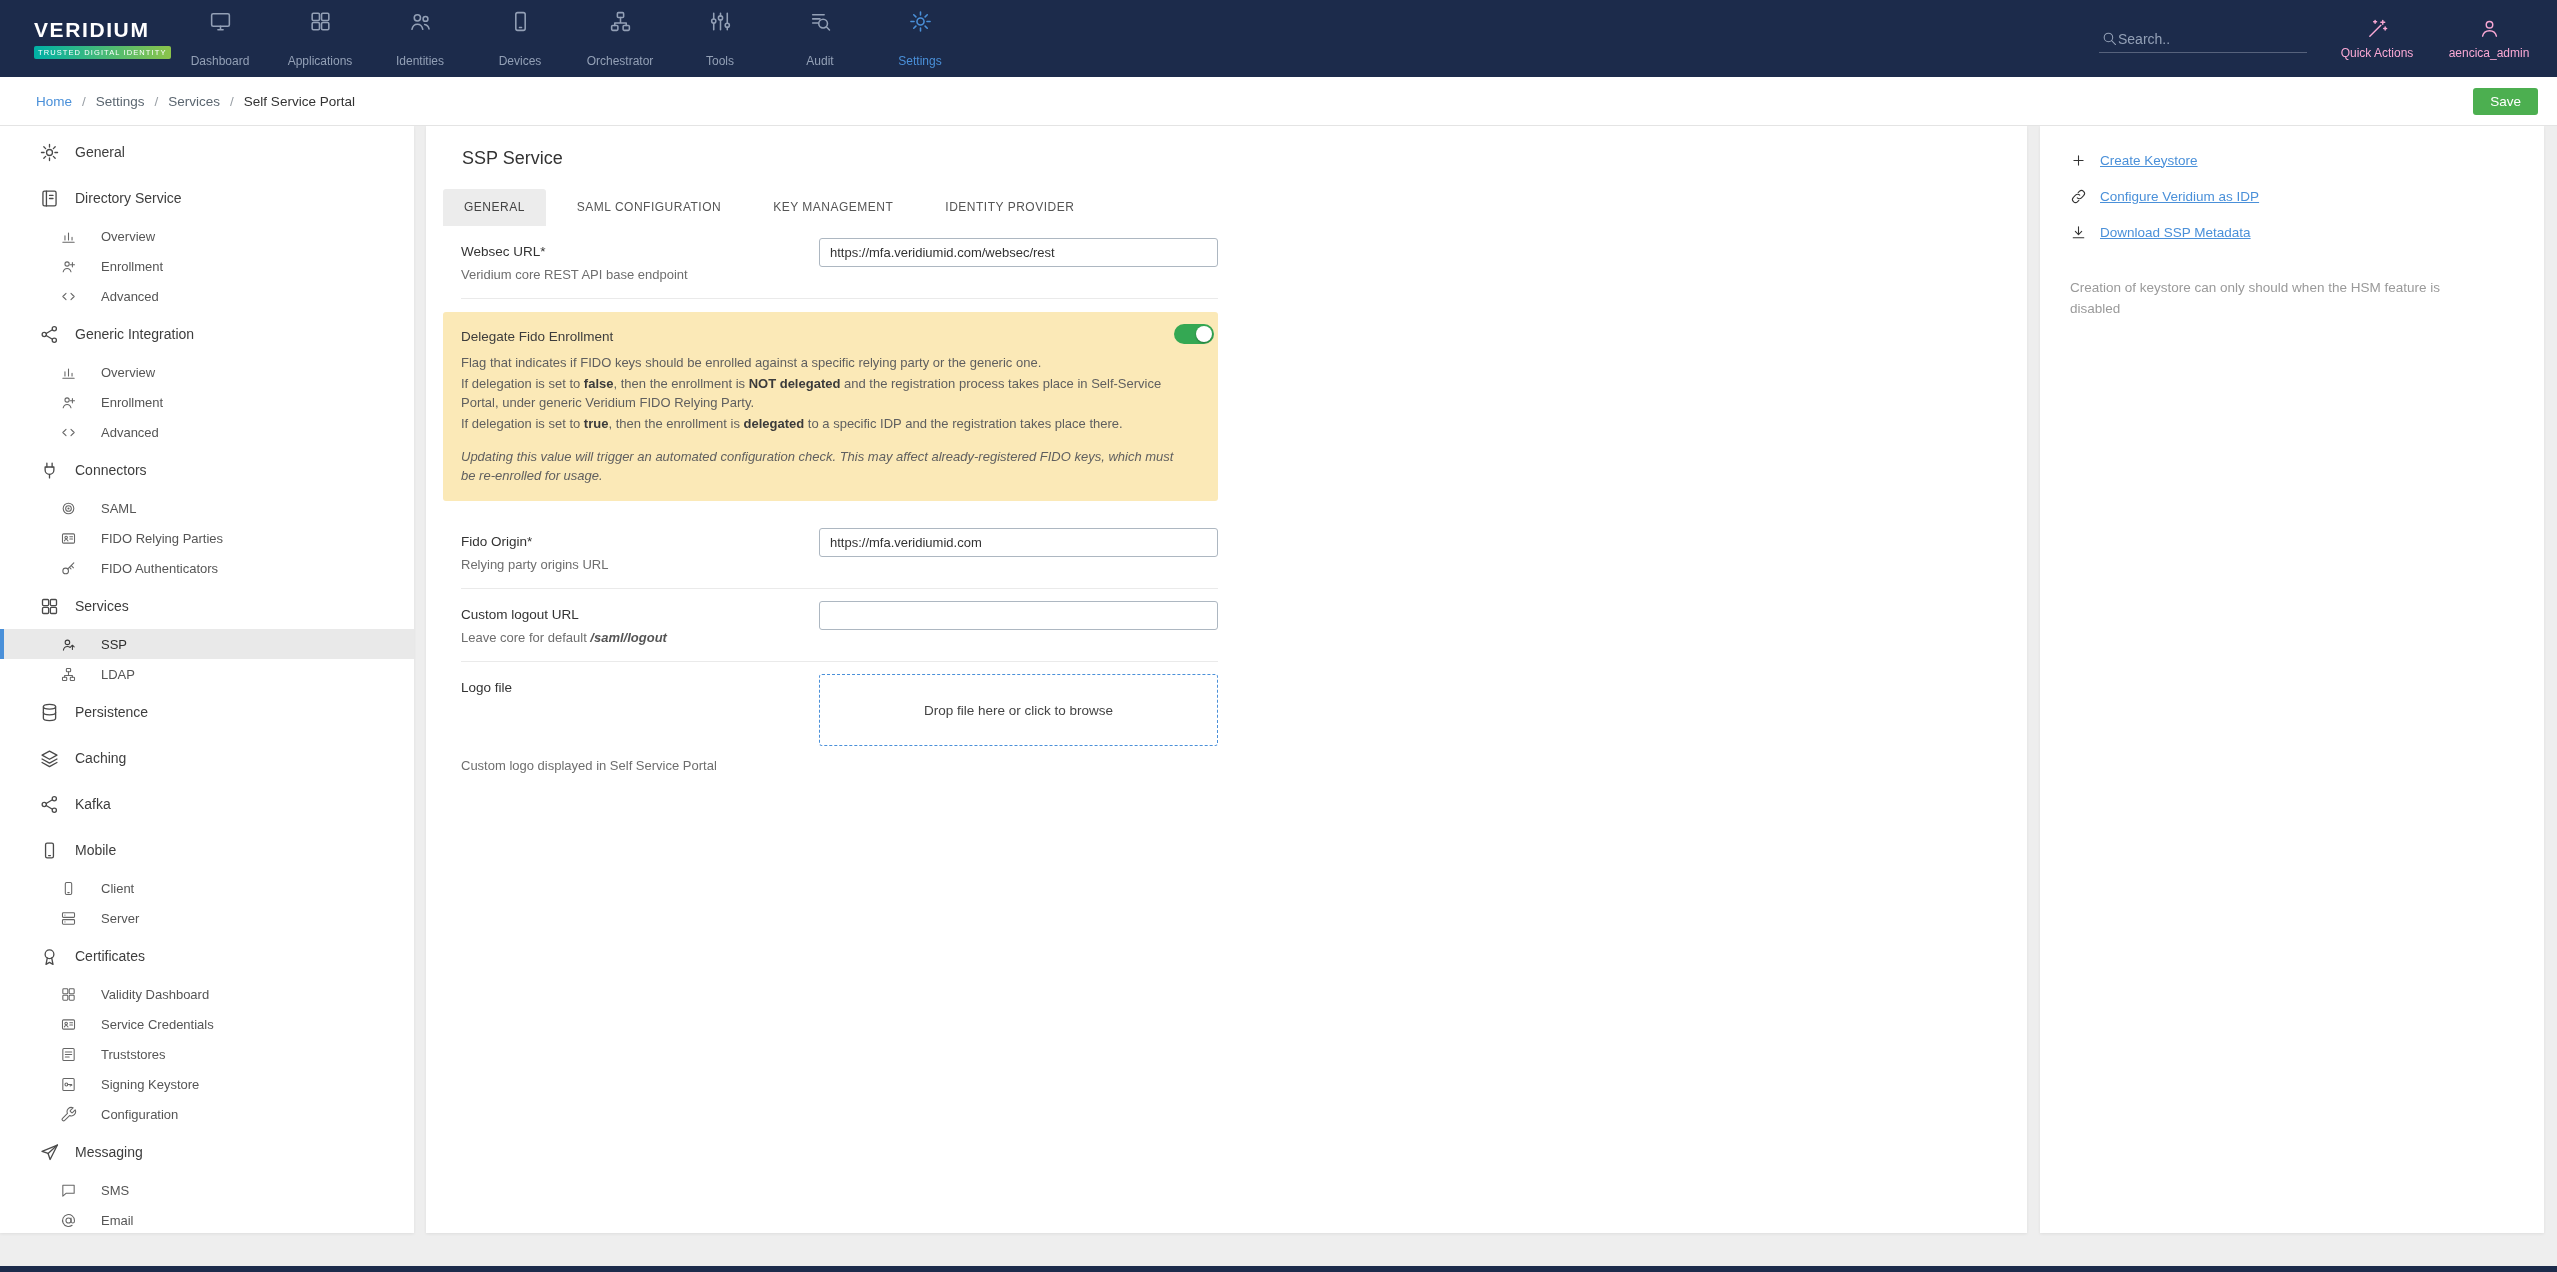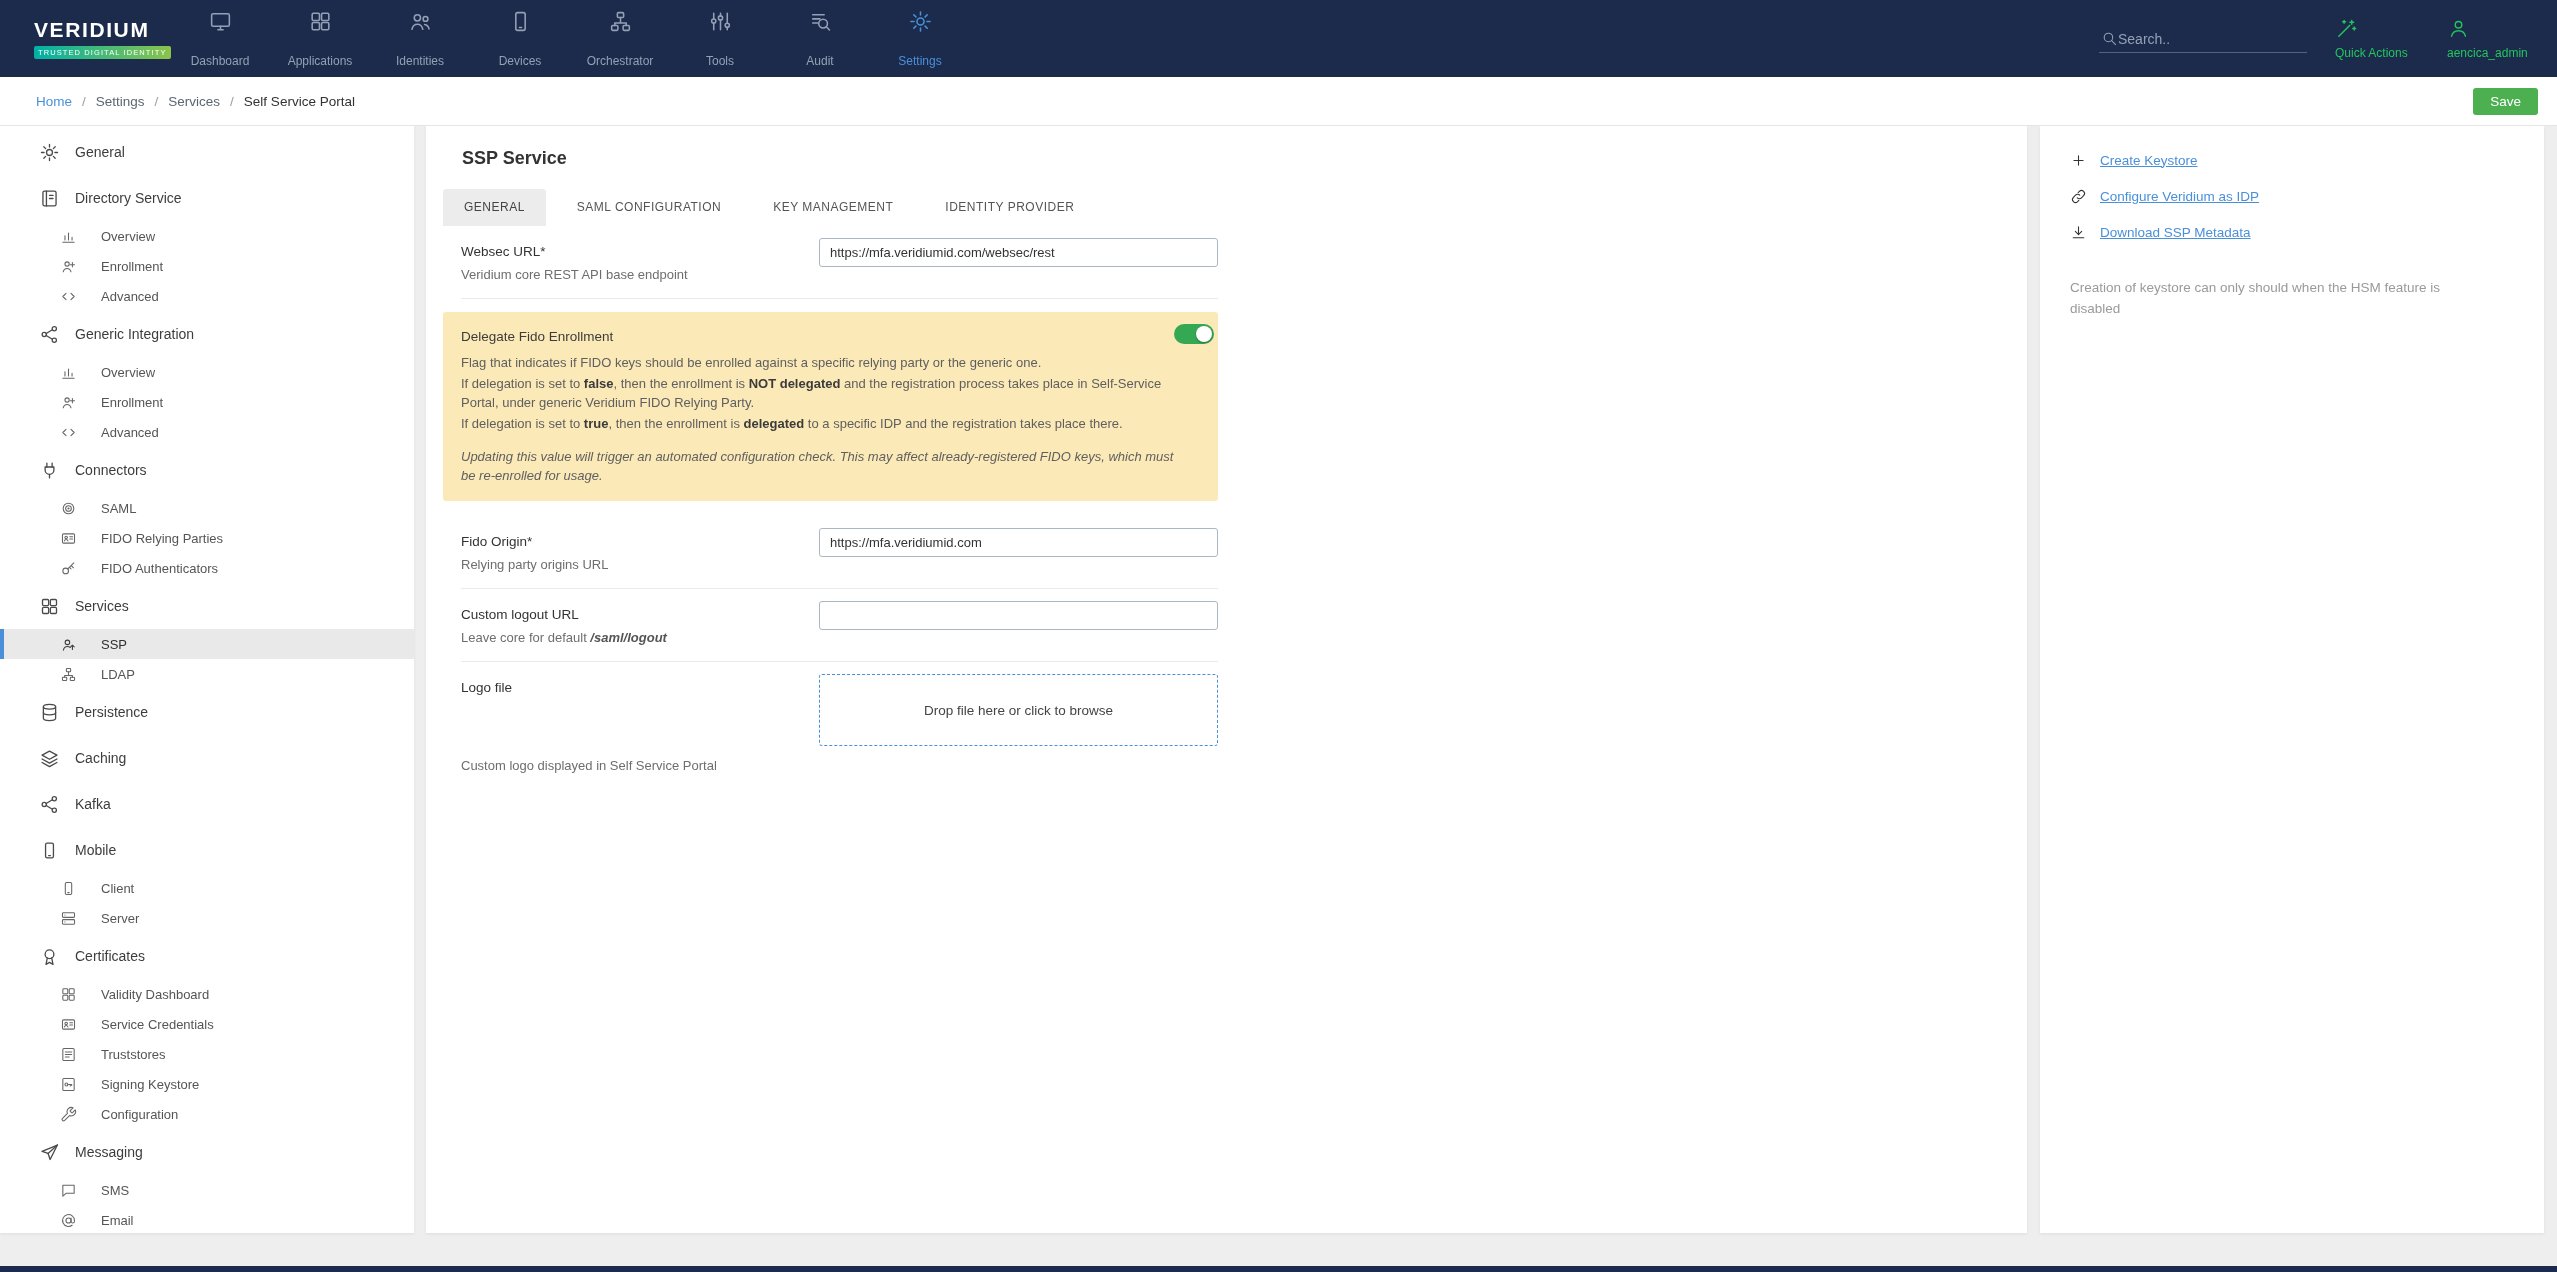--- a/index.html
+++ b/index.html
@@ -14,21 +14,21 @@
   .logo-tag{display:inline-block;margin-top:2px;padding:2px 4px;font-size:7.5px;letter-spacing:1.1px;color:#fff;background:linear-gradient(90deg,#00b0a6,#8bc34a);border-radius:2px;white-space:nowrap}
   .nav-item{width:100px;height:77px;display:flex;flex-direction:column;align-items:center;justify-content:center;gap:20px;color:#93a0b6;cursor:pointer}
   .nav-item svg.ic{width:25px;height:25px}
   .nav-item .nav-label{font-size:12px}
   .nav-item.active{color:#4a90d9}
   .topnav-right{margin-left:auto;display:flex;align-items:center;gap:28px;padding-right:26px}
   .searchbox{display:flex;align-items:flex-end;border-bottom:1px solid #56627c;width:208px;padding:5px 2px;color:#93a0b6}
   .searchbox svg.ic{width:17px;height:17px}
   .searchbox input{background:transparent;border:0;outline:0;color:#d6dbe4;font-size:14px;width:100%;font-family:inherit}
   .searchbox input::placeholder{color:#93a0b6}
-  .mini-item{width:84px;display:flex;flex-direction:column;gap:6px;color:#22c55e;cursor:pointer}
+  .mini-item{width:84px;display:flex;flex-direction:column;align-items:center;gap:6px;color:#f9a8d4;cursor:pointer}
   .mini-item svg.ic{width:23px;height:23px}
   .mini-item .nav-label{font-size:12px;white-space:nowrap}
 
   
   .crumbbar{position:absolute;top:77px;left:0;width:100%;height:49px;background:#fff;display:flex;align-items:center;padding:0 19px 0 36px;border-bottom:1px solid #e4e4e4;z-index:4}
   .crumbbar .sep{color:#9aa0a6;margin:0 10px;font-size:13.5px}
   .crumb-home{color:#4a90d9;font-size:13.5px;cursor:pointer}
   .crumb-mid{color:#5b6670;font-size:13.5px;cursor:pointer}
   .crumb-cur{color:#333;font-size:13.5px}
   .save-btn{margin-left:auto;background:#4caf50;color:#fff;border:0;border-radius:3px;font-size:13.5px;padding:0 17px;height:27px;cursor:pointer;font-family:inherit}
@@ -43,21 +43,21 @@
   
   .si{display:flex;align-items:center;cursor:pointer}
   .si.top{height:46px;padding-left:39px;gap:15px;font-size:14px;color:#3d3d3d}
   .si.top svg.ic{width:21px;height:21px;color:#4a4a4a}
   .si.sub{height:30px;padding-left:60px;gap:24px;font-size:13px;color:#555}
   .si.sub svg.ic{width:17px;height:17px;color:#666}
   .si.sub.active{background:#e9e9e9;border-left:4px solid #4a90d9;padding-left:56px;color:#2f2f2f}
   .si.sub.active svg.ic{color:#3c3c3c}
 
   
-  .page-title{padding:22px 0 0 36px;font-size:18px;font-weight:bold;color:#333}
+  .page-title{padding:22px 0 0 36px;font-size:18px;font-weight:normal;color:#333}
   .tabs{display:flex;margin:20px 0 0 17px}
   .tab{height:37px;line-height:37px;padding:0 21px;font-size:12px;letter-spacing:.5px;color:#555;cursor:pointer;margin-right:10px;border-radius:3px 3px 0 0;white-space:nowrap}
   .tab.active{background:#ececec;color:#444}
   .form{margin-left:35px;width:757px}
   .frow{display:flex;padding:12px 0 16px;border-bottom:1px solid #eaeaea}
   .frow.nb{border-bottom:0;flex-direction:column}
   .frow-inner{display:flex}
   .fmeta{width:358px;padding-top:6px}
   .flabel{font-size:13.5px;color:#333}
   .fdesc{margin-top:8px;font-size:13px;color:#6e6e6e}

